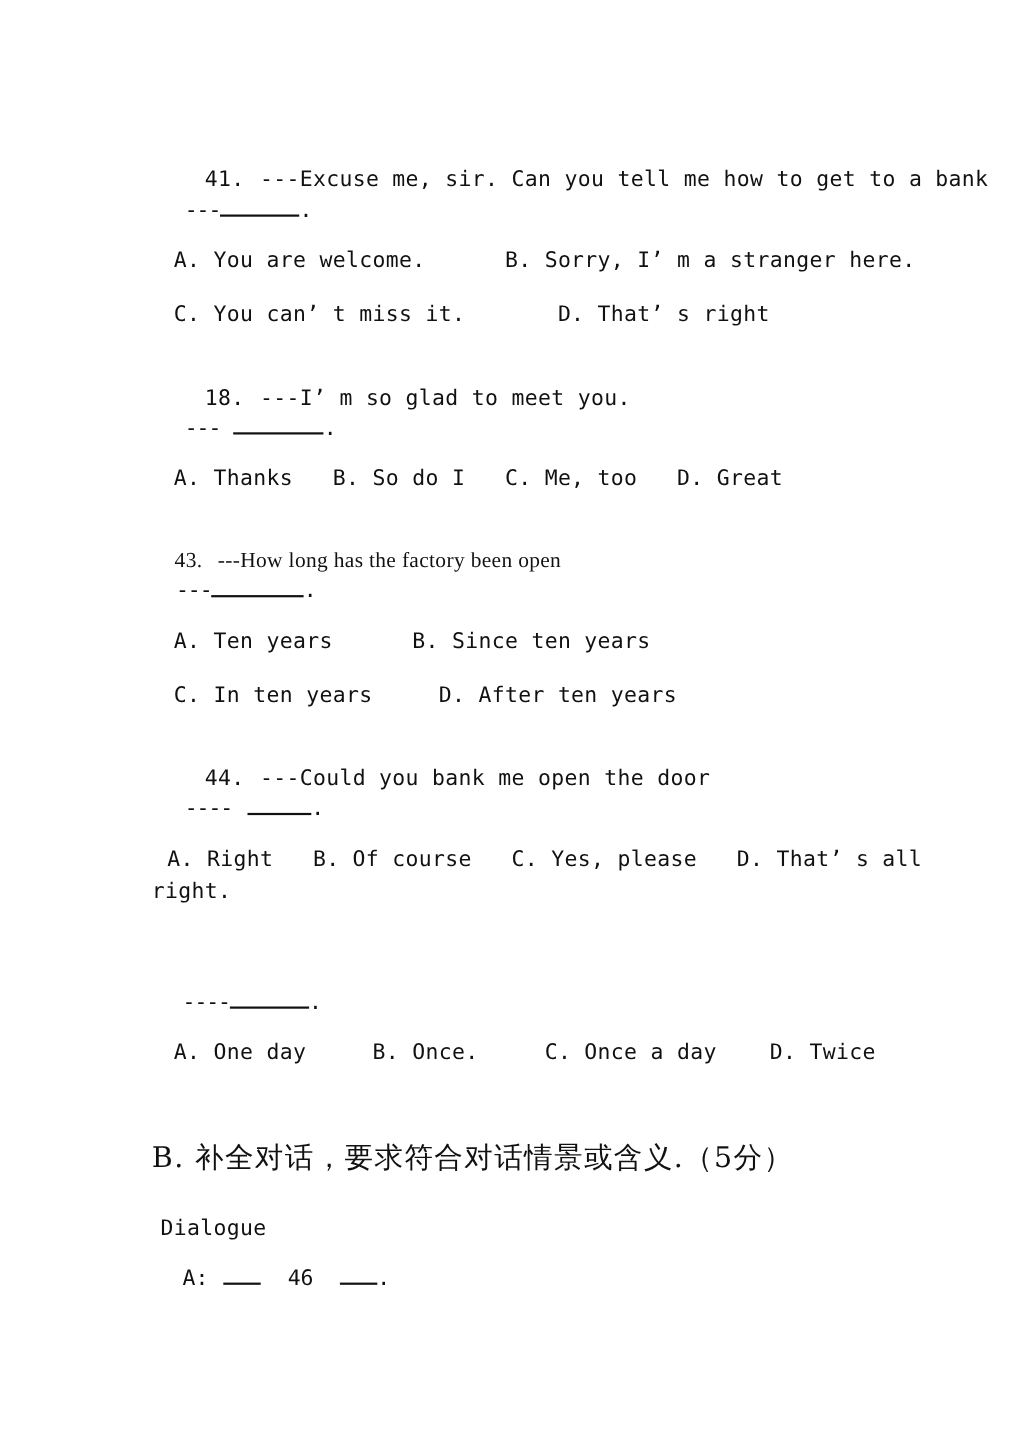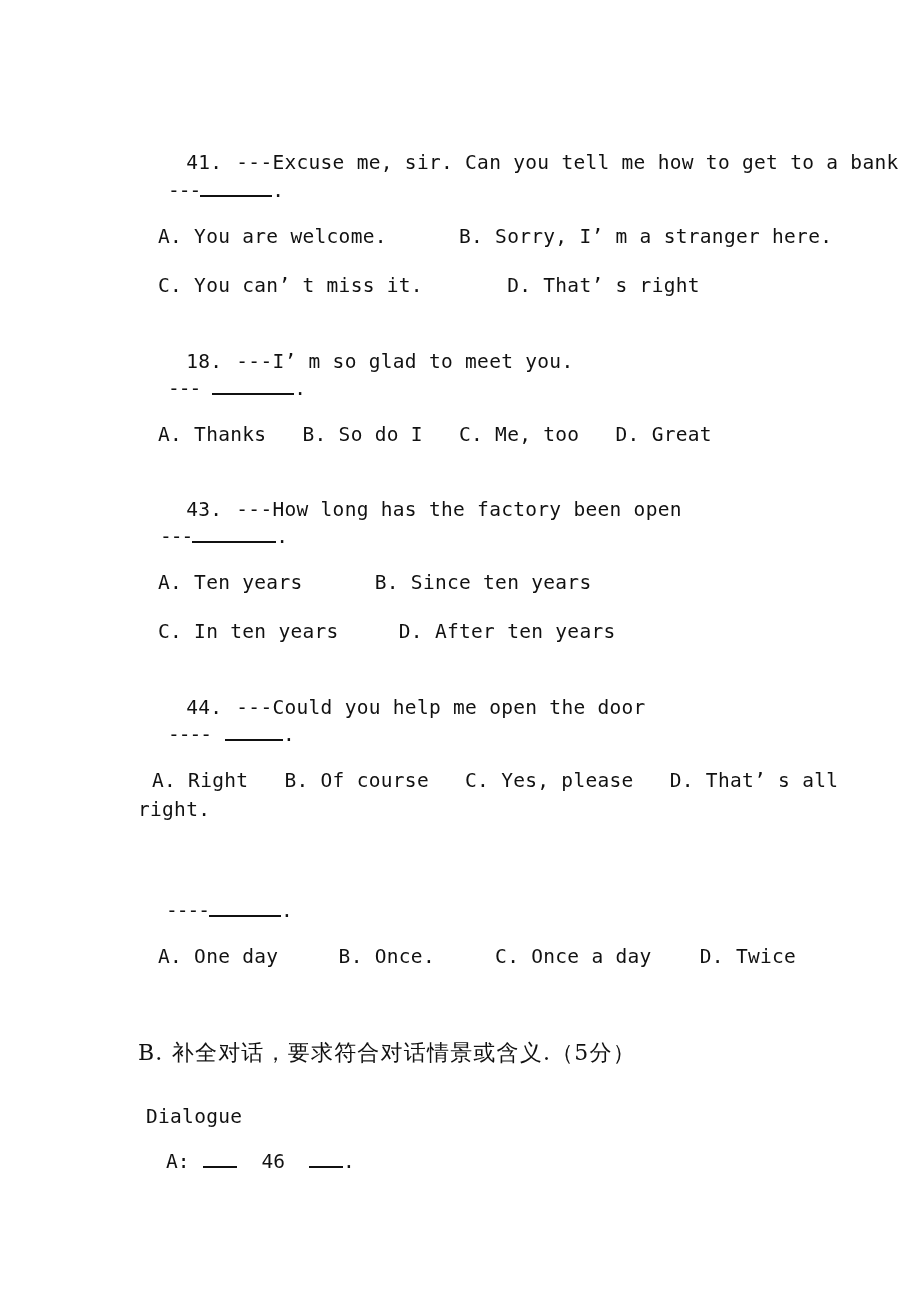--- a/index.html
+++ b/index.html
@@ -35,21 +35,21 @@
   }
 
   
   .mono {
     font-family: "DejaVu Sans Mono", "Liberation Mono", monospace;
   }
 
   
   .cn {
     font-family: "DejaVu Serif", "Liberation Serif", serif;
-    font-size: 22px;
+    font-size: 26px;
     letter-spacing: 1.2px;
   }
 
   
   .ansrow {
     position: absolute;
     white-space: pre;
     font-size: 19.5px;
     line-height: 26px;
     display: flex;
@@ -107,34 +107,34 @@
   <div class="line mono" style="left:138px; top:311px;">
     <span>18.</span><span class="gap" style="width:14px;"></span><span>---I’ m so glad to meet you.</span>
   </div>
 
   <div class="ansrow" style="left:168px; top:362px;">
     <span class="dashes">---</span><span class="gap" style="width:12px;"></span><span class="blank" style="width:82px;"></span><span class="dot">.</span>
   </div>
 
   <div class="line mono" style="left:158px; top:410px;">A. Thanks   B. So do I   C. Me, too   D. Great</div>
 
-  <div class="line mono" style="left:138px; top:459px;">
+  <div class="line mono" style="left:138px; top:459px;font-family:Liberation Serif, serif;">
     <span>43.</span><span class="gap" style="width:14px;"></span><span>---How long has the factory been open</span>
   </div>
 
   <div class="ansrow" style="left:160px; top:510px;">
     <span class="dashes">---</span><span class="blank" style="width:84px;"></span><span class="dot">.</span>
   </div>
 
   <div class="line mono" style="left:158px; top:607px;">C. In ten years     D. After ten years</div>
 
   <div class="line mono" style="left:158px; top:558px;">A. Ten years      B. Since ten years</div>
 
   <div class="line mono" style="left:138px; top:657px;">
-    <span>44.</span><span class="gap" style="width:14px;"></span><span>---Could you help me open the door</span>
+    <span>44.</span><span class="gap" style="width:14px;"></span><span>---Could you bank me open the door</span>
   </div>
 
   <div class="ansrow" style="left:168px; top:708px;">
     <span class="dashes">----</span><span class="gap" style="width:14px;"></span><span class="blank" style="width:58px;"></span><span class="dot">.</span>
   </div>
 
   <div class="line mono" style="left:152px; top:756px;">A. Right   B. Of course   C. Yes, please   D. That’ s all</div>
 
   <div class="line mono" style="left:138px; top:785px;">right.</div>
 

